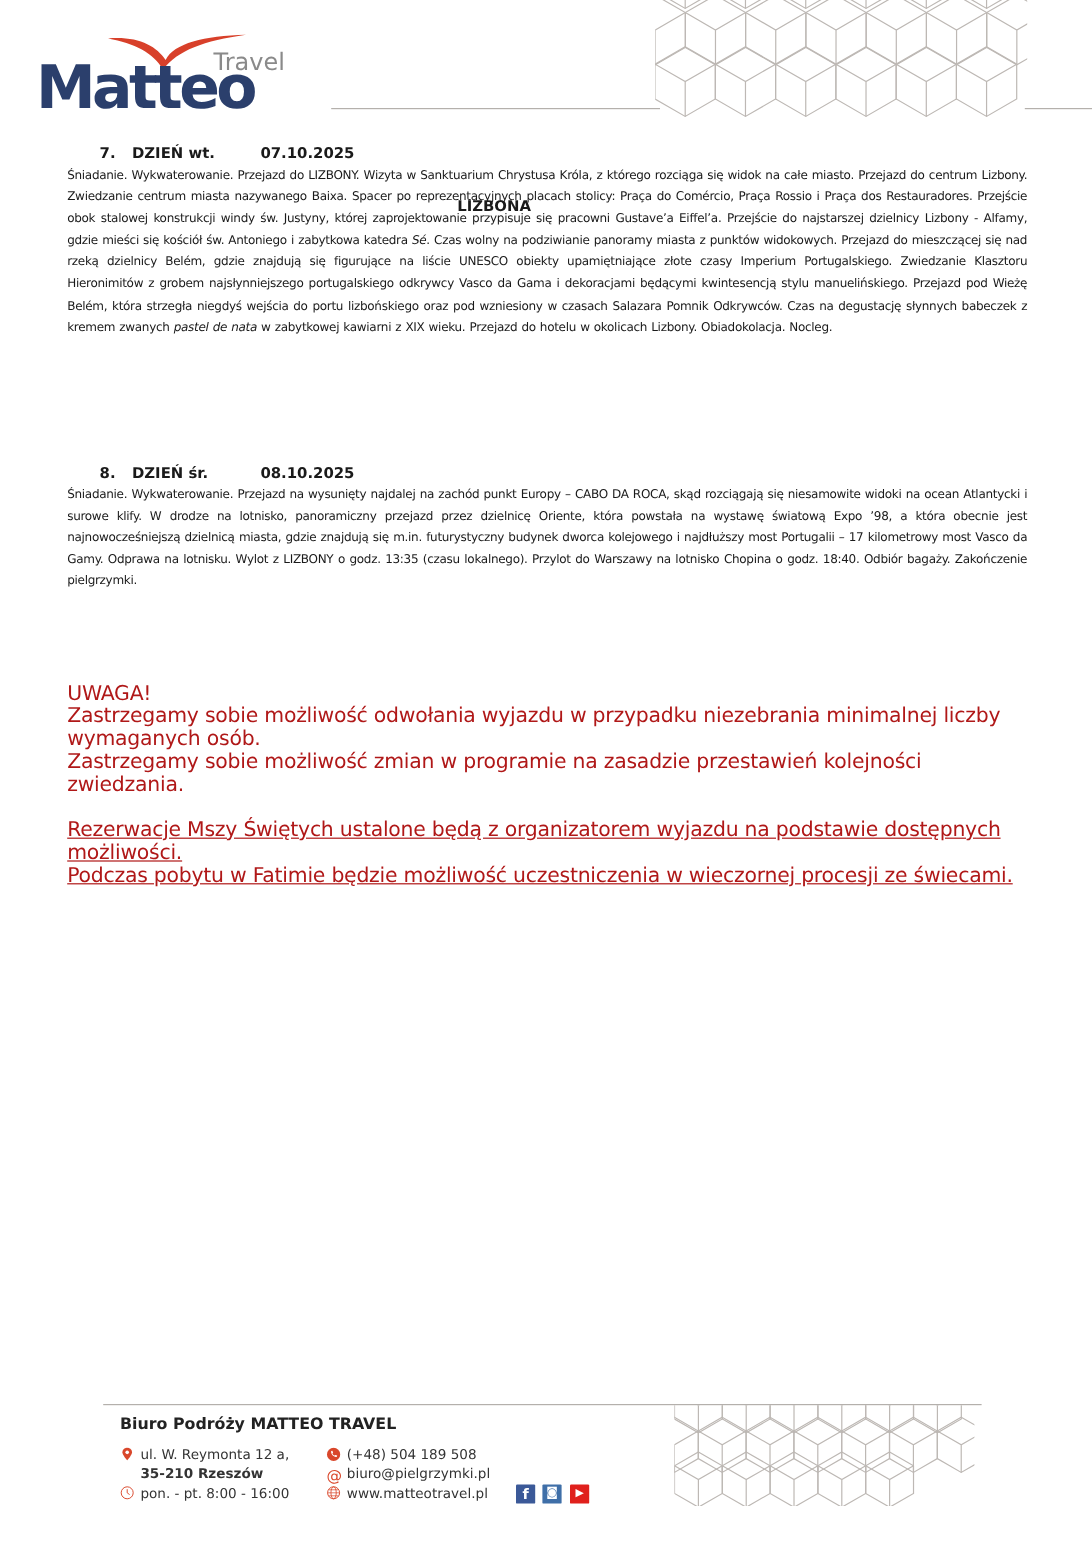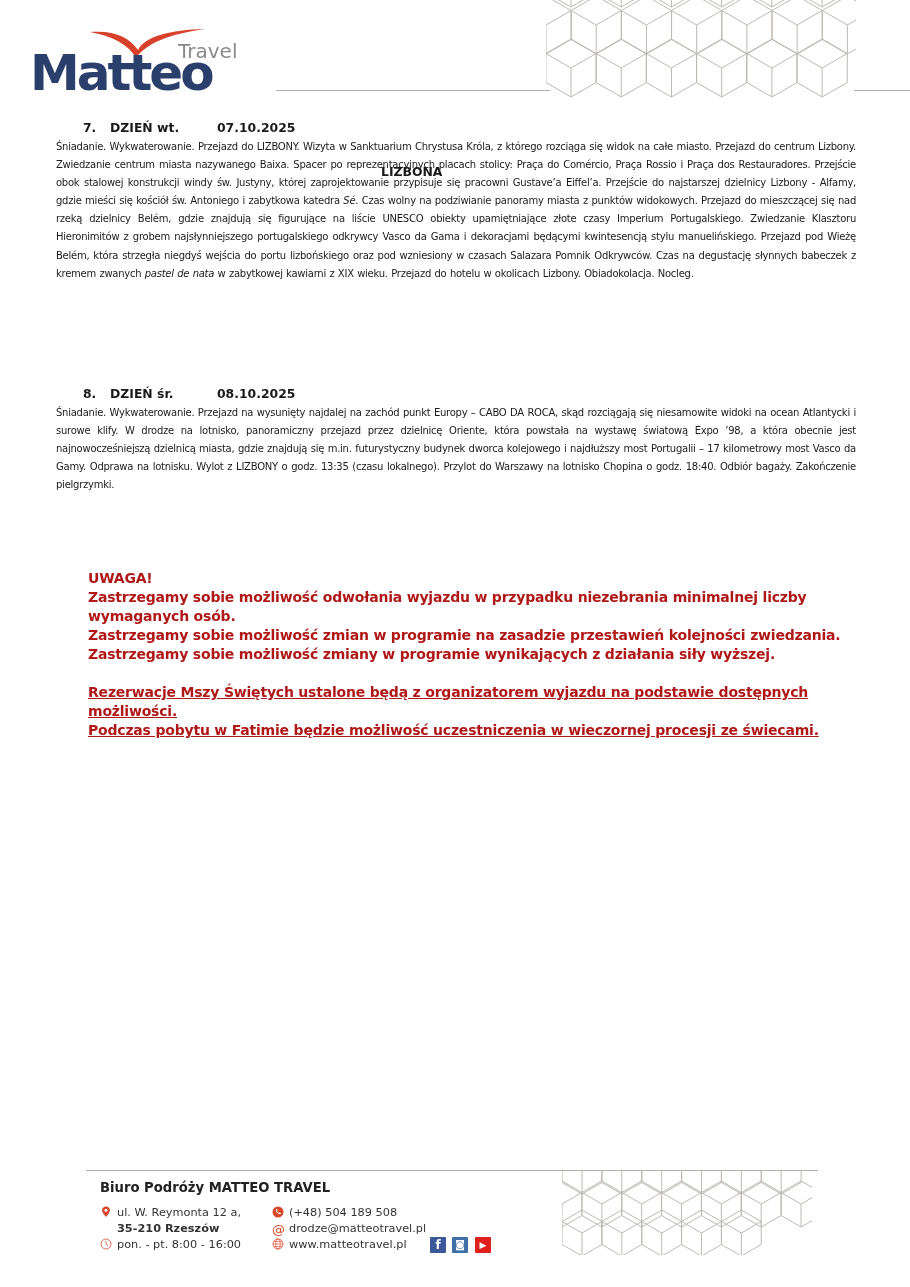--- a/index.html
+++ b/index.html
@@ -12,21 +12,21 @@
   #hdr-cubes { left: 546px; top: 0px; }
   #ftr-cubes { left: 562px; top: 1171px; }
 
   
   .day { position: absolute; left: 56px; width: 800px; }
   .day-head { font-weight: bold; font-size: 12.4px; height: 18px; position: relative; font-family: "DejaVu Sans", sans-serif; }
   .day-head span { position: absolute; top: 0; white-space: nowrap; }
   .day-body { font-size: 10px; line-height: 18.1px; text-align: justify; letter-spacing: -0.25px; word-spacing: 0.5px; }
   .day-body i { font-style: italic; }
 
-  .notes { position: absolute; left: 56px; width: 800px; color: #b01818; font-weight: bold; font-size: 14px; line-height: 19px; letter-spacing: -0.2px; margin-left: 32px; }
+  .notes { position: absolute; left: 56px; width: 800px; color: #b01818; font-weight: normal; font-size: 17px; line-height: 19px; letter-spacing: -0.2px; }
   .notes p { margin: 0; }
   .notes .ul { text-decoration: underline; }
   .notes .gap { height: 19px; }
 
   
   #footer-line { left: 86px; top: 1170px; width: 732px; }
   #company { left: 100px; top: 1180px; font-weight: bold; font-size: 13.2px; color: #222; font-family: "DejaVu Sans", sans-serif; text-align: center; }
   .finfo { position: absolute; font-size: 11.3px; color: #333; white-space: nowrap; }
   .ico { display: inline-block; width: 12px; height: 12px; margin-right: 5px; vertical-align: -2px; }
   .social { position: absolute; top: 1237px; width: 16px; height: 16px; border-radius: 1px; color: #fff; font-weight: bold; font-size: 12px; text-align: center; line-height: 16px; }
@@ -100,21 +100,20 @@
     <span style="left:54px;">DZIEŃ śr.</span>
     <span style="left:161px;">08.10.2025</span>
   </div>
   <div class="day-body">Śniadanie. Wykwaterowanie. Przejazd na wysunięty najdalej na zachód punkt Europy – CABO DA ROCA, skąd rozciągają się niesamowite widoki na ocean Atlantycki i surowe klify. W drodze na lotnisko, panoramiczny przejazd przez dzielnicę Oriente, która powstała na wystawę światową Expo ’98, a która obecnie jest najnowocześniejszą dzielnicą miasta, gdzie znajdują się m.in. futurystyczny budynek dworca kolejowego i najdłuższy most Portugalii – 17 kilometrowy most Vasco da Gamy. Odprawa na lotnisku. Wylot z LIZBONY o godz. 13:35 (czasu lokalnego). Przylot do Warszawy na lotnisko Chopina o godz. 18:40. Odbiór bagaży. Zakończenie pielgrzymki.</div>
 </div>
 
 <div class="notes" style="top:569px;">
   <p>UWAGA!</p>
   <p>Zastrzegamy sobie możliwość odwołania wyjazdu w przypadku niezebrania minimalnej liczby wymaganych osób.</p>
   <p>Zastrzegamy sobie możliwość zmian w programie na zasadzie przestawień kolejności zwiedzania.</p>
-  <p>Zastrzegamy sobie możliwość zmiany w programie wynikających z działania siły wyższej.</p>
   <div class="gap"></div>
   <p class="ul">Rezerwacje Mszy Świętych ustalone będą z organizatorem wyjazdu na podstawie dostępnych możliwości.</p>
   <p class="ul">Podczas pobytu w Fatimie będzie możliwość uczestniczenia w wieczornej procesji ze świecami.</p>
 </div>
 
 <div id="footer-line" class="hline"></div>
 <svg id="ftr-cubes" class="abs" width="250" height="84">
     <polygon points="20,-23 39.918,-11.5 39.918,11.5 20,23 0.08200000000000074,11.5 0.08200000000000074,-11.5" fill="none" stroke="#bdb8b4" stroke-width="1"></polygon>
     <path d="M0.08200000000000074,-11.5 L20,0 L39.918,-11.5 M20,0 L20,23" fill="none" stroke="#bdb8b4" stroke-width="1"></path>
     <polygon points="59.836,-23 79.75399999999999,-11.5 79.75399999999999,11.5 59.836,23 39.918,11.5 39.918,-11.5" fill="none" stroke="#bdb8b4" stroke-width="1"></polygon>
@@ -169,21 +168,21 @@
     </svg><span>pon. - pt. 8:00 - 16:00</span>
 </div>
 
 <div class="finfo" style="left:272px; top:1206px;">
   <svg class="ico" viewBox="0 0 12 12">
       <circle cx="6" cy="6" r="5.5" fill="#d9472b"></circle>
       <path d="M4 3.2 L5 3 L5.6 4.6 L5 5.2 C5.4 6.1 5.9 6.6 6.8 7 L7.4 6.4 L9 7 L8.8 8 C6.2 8.6 3.4 5.8 4 3.2 Z" fill="#fff"></path>
     </svg><span>(+48) 504 189 508</span>
 </div>
 <div class="finfo" style="left:272px; top:1222px;">
-  <span class="ico" style="color:#d9472b; font-size:13px; line-height:12px; text-align:center;">@</span><span>drodze@matteotravel.pl</span>
+  <span class="ico" style="color:#d9472b; font-size:13px; line-height:12px; text-align:center;">@</span><span>biuro@pielgrzymki.pl</span>
 </div>
 <div class="finfo" style="left:272px; top:1238px;">
   <svg class="ico" viewBox="0 0 12 12">
       <circle cx="6" cy="6" r="5" fill="none" stroke="#d9472b" stroke-width="0.8"></circle>
       <ellipse cx="6" cy="6" rx="2.2" ry="5" fill="none" stroke="#d9472b" stroke-width="0.7"></ellipse>
       <path d="M1 6 H11 M2 3.5 H10 M2 8.5 H10" stroke="#d9472b" stroke-width="0.6"></path>
     </svg><span>www.matteotravel.pl</span>
 </div>
 
 <div class="social" style="left:430px; background:#3b5998;">f</div>

